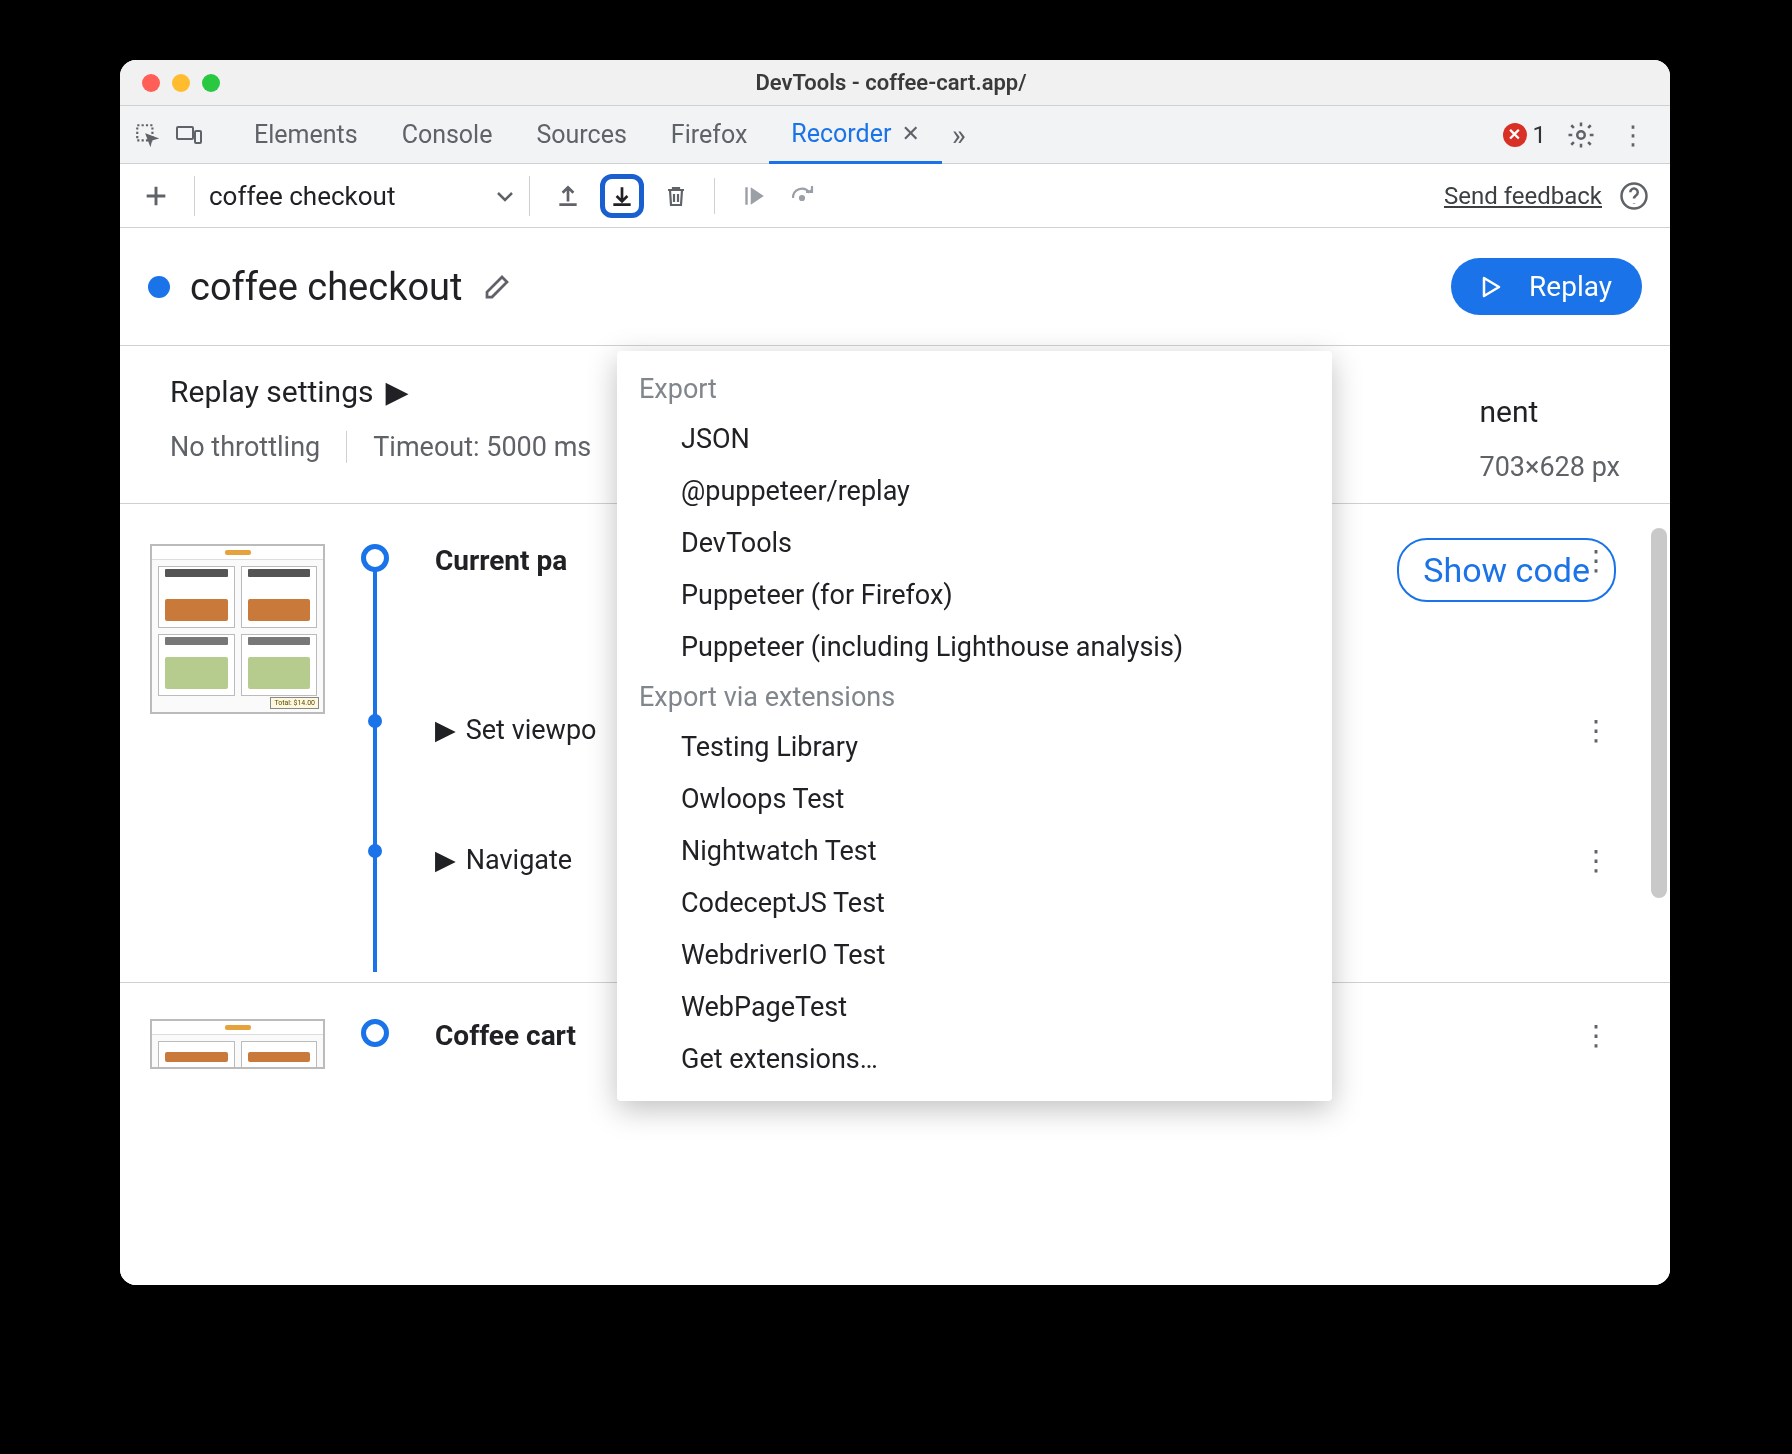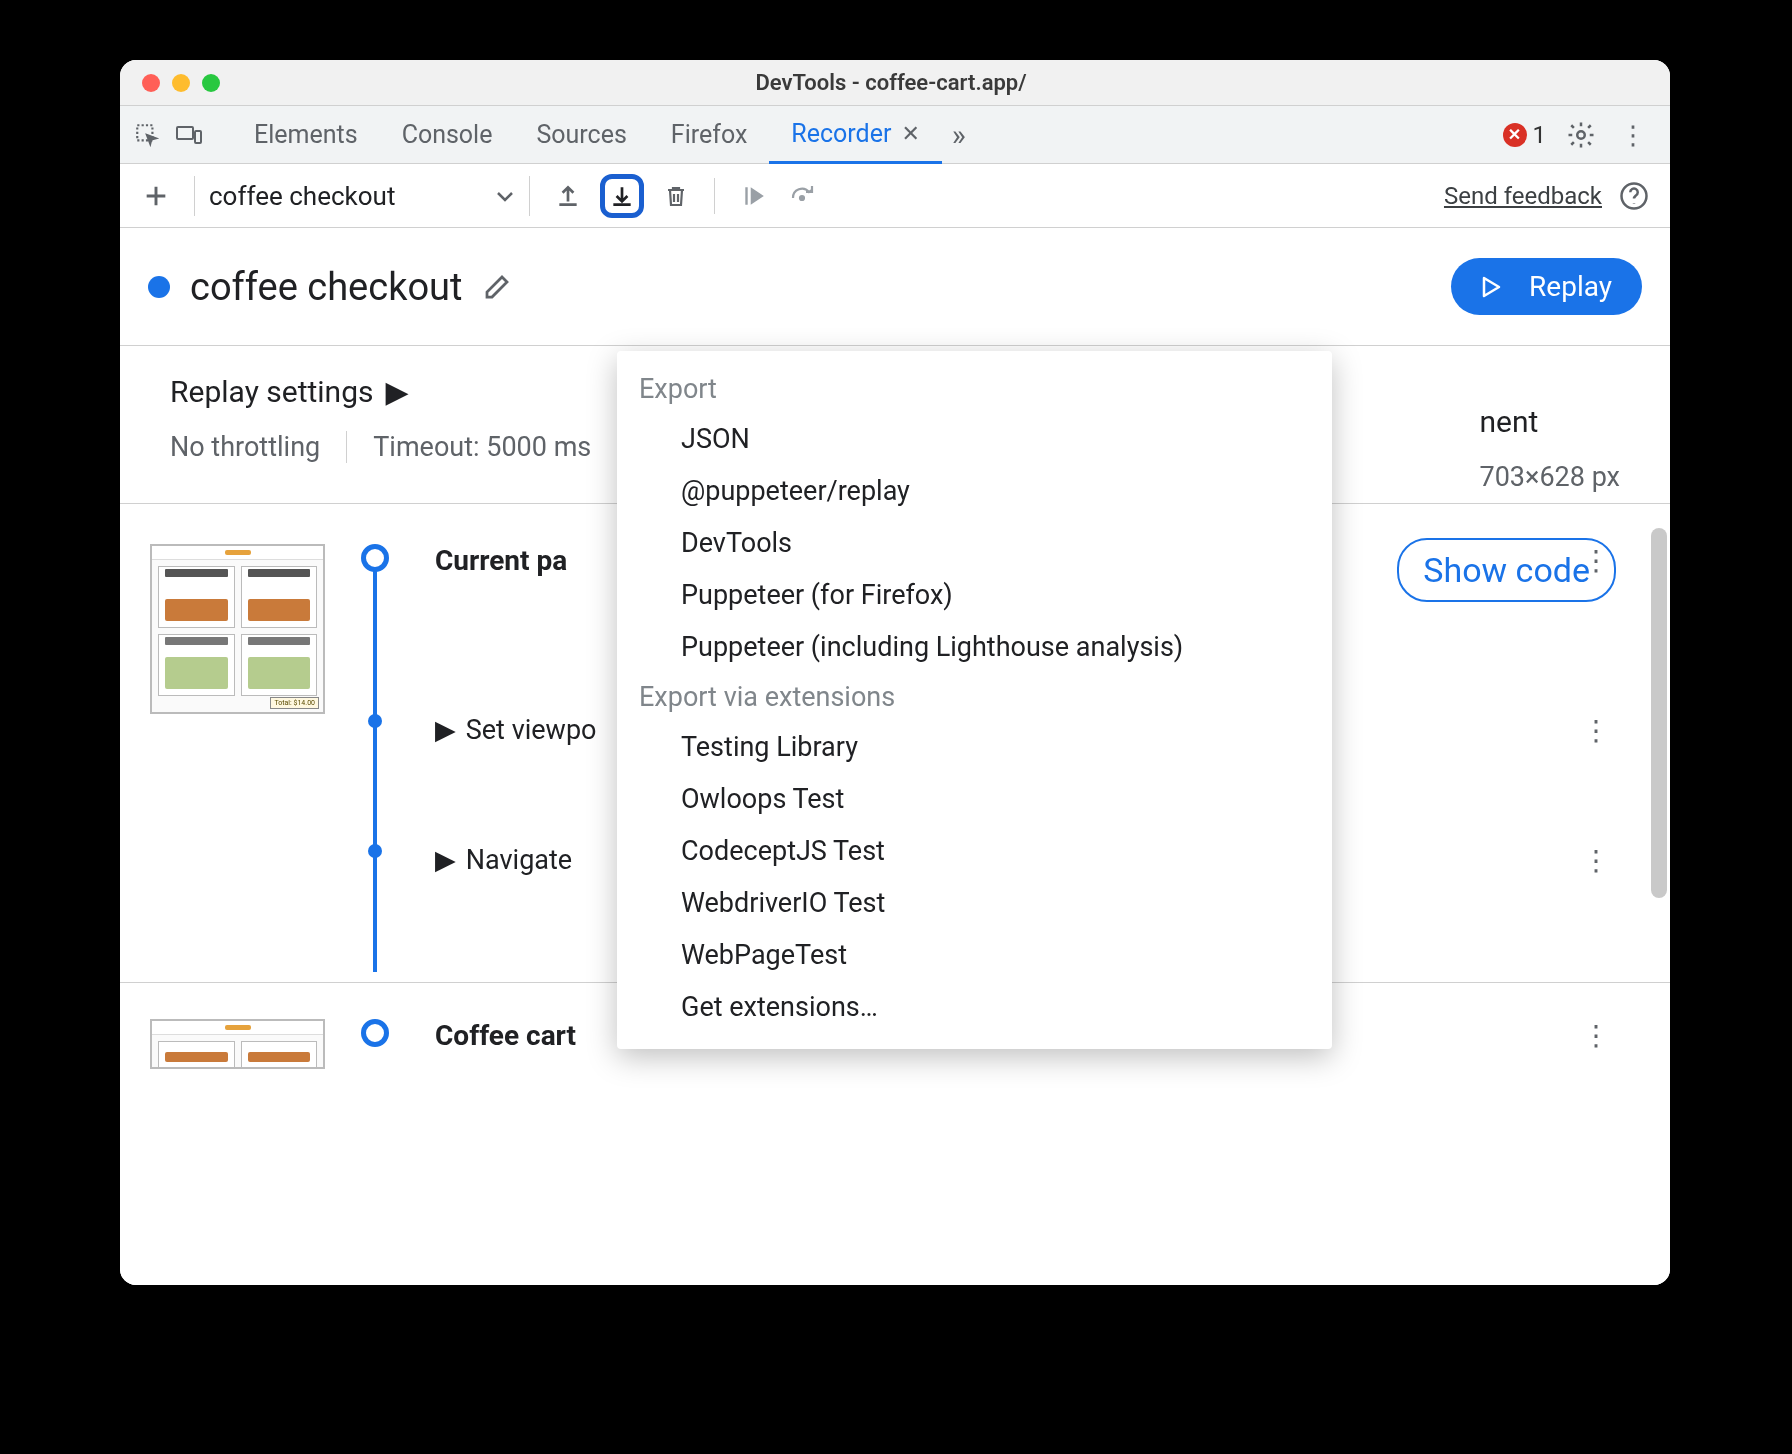--- a/index.html
+++ b/index.html
@@ -174,21 +174,21 @@
     margin-top: 22px;
     display: flex;
     gap: 26px;
     font-size: 27px;
     color: #5f6368;
   }
   .settings-sub .sep { width:1px; background:#d0d0d0; }
   .env-col {
     position: absolute;
     right: 50px;
-    top: 176px;
+    top: 166px;
     text-align: left;
   }
   .env-title { font-size: 30px; color: #202124; }
   .env-sub { font-size: 27px; color: #5f6368; margin-top: 22px; }
   .show-code {
     position: absolute;
     right: 54px;
     top: 310px;
     border: 2px solid #1a73e8;
     color: #1a73e8;
@@ -561,20 +561,21 @@
     <div class="dropdown">
       <div class="dd-header">Export</div>
       <div class="dd-item">JSON</div>
       <div class="dd-item">@puppeteer/replay</div>
       <div class="dd-item">DevTools</div>
       <div class="dd-item">Puppeteer (for Firefox)</div>
       <div class="dd-item">Puppeteer (including Lighthouse analysis)</div>
       <div class="dd-header">Export via extensions</div>
       <div class="dd-item">Testing Library</div>
       <div class="dd-item">Owloops Test</div>
+      <div class="dd-item">Nightwatch Test</div>
       <div class="dd-item">CodeceptJS Test</div>
       <div class="dd-item">WebdriverIO Test</div>
       <div class="dd-item">WebPageTest</div>
       <div class="dd-item">Get extensions…</div>
     </div>
 
   </div>
 </div>
 
 </body></html>

